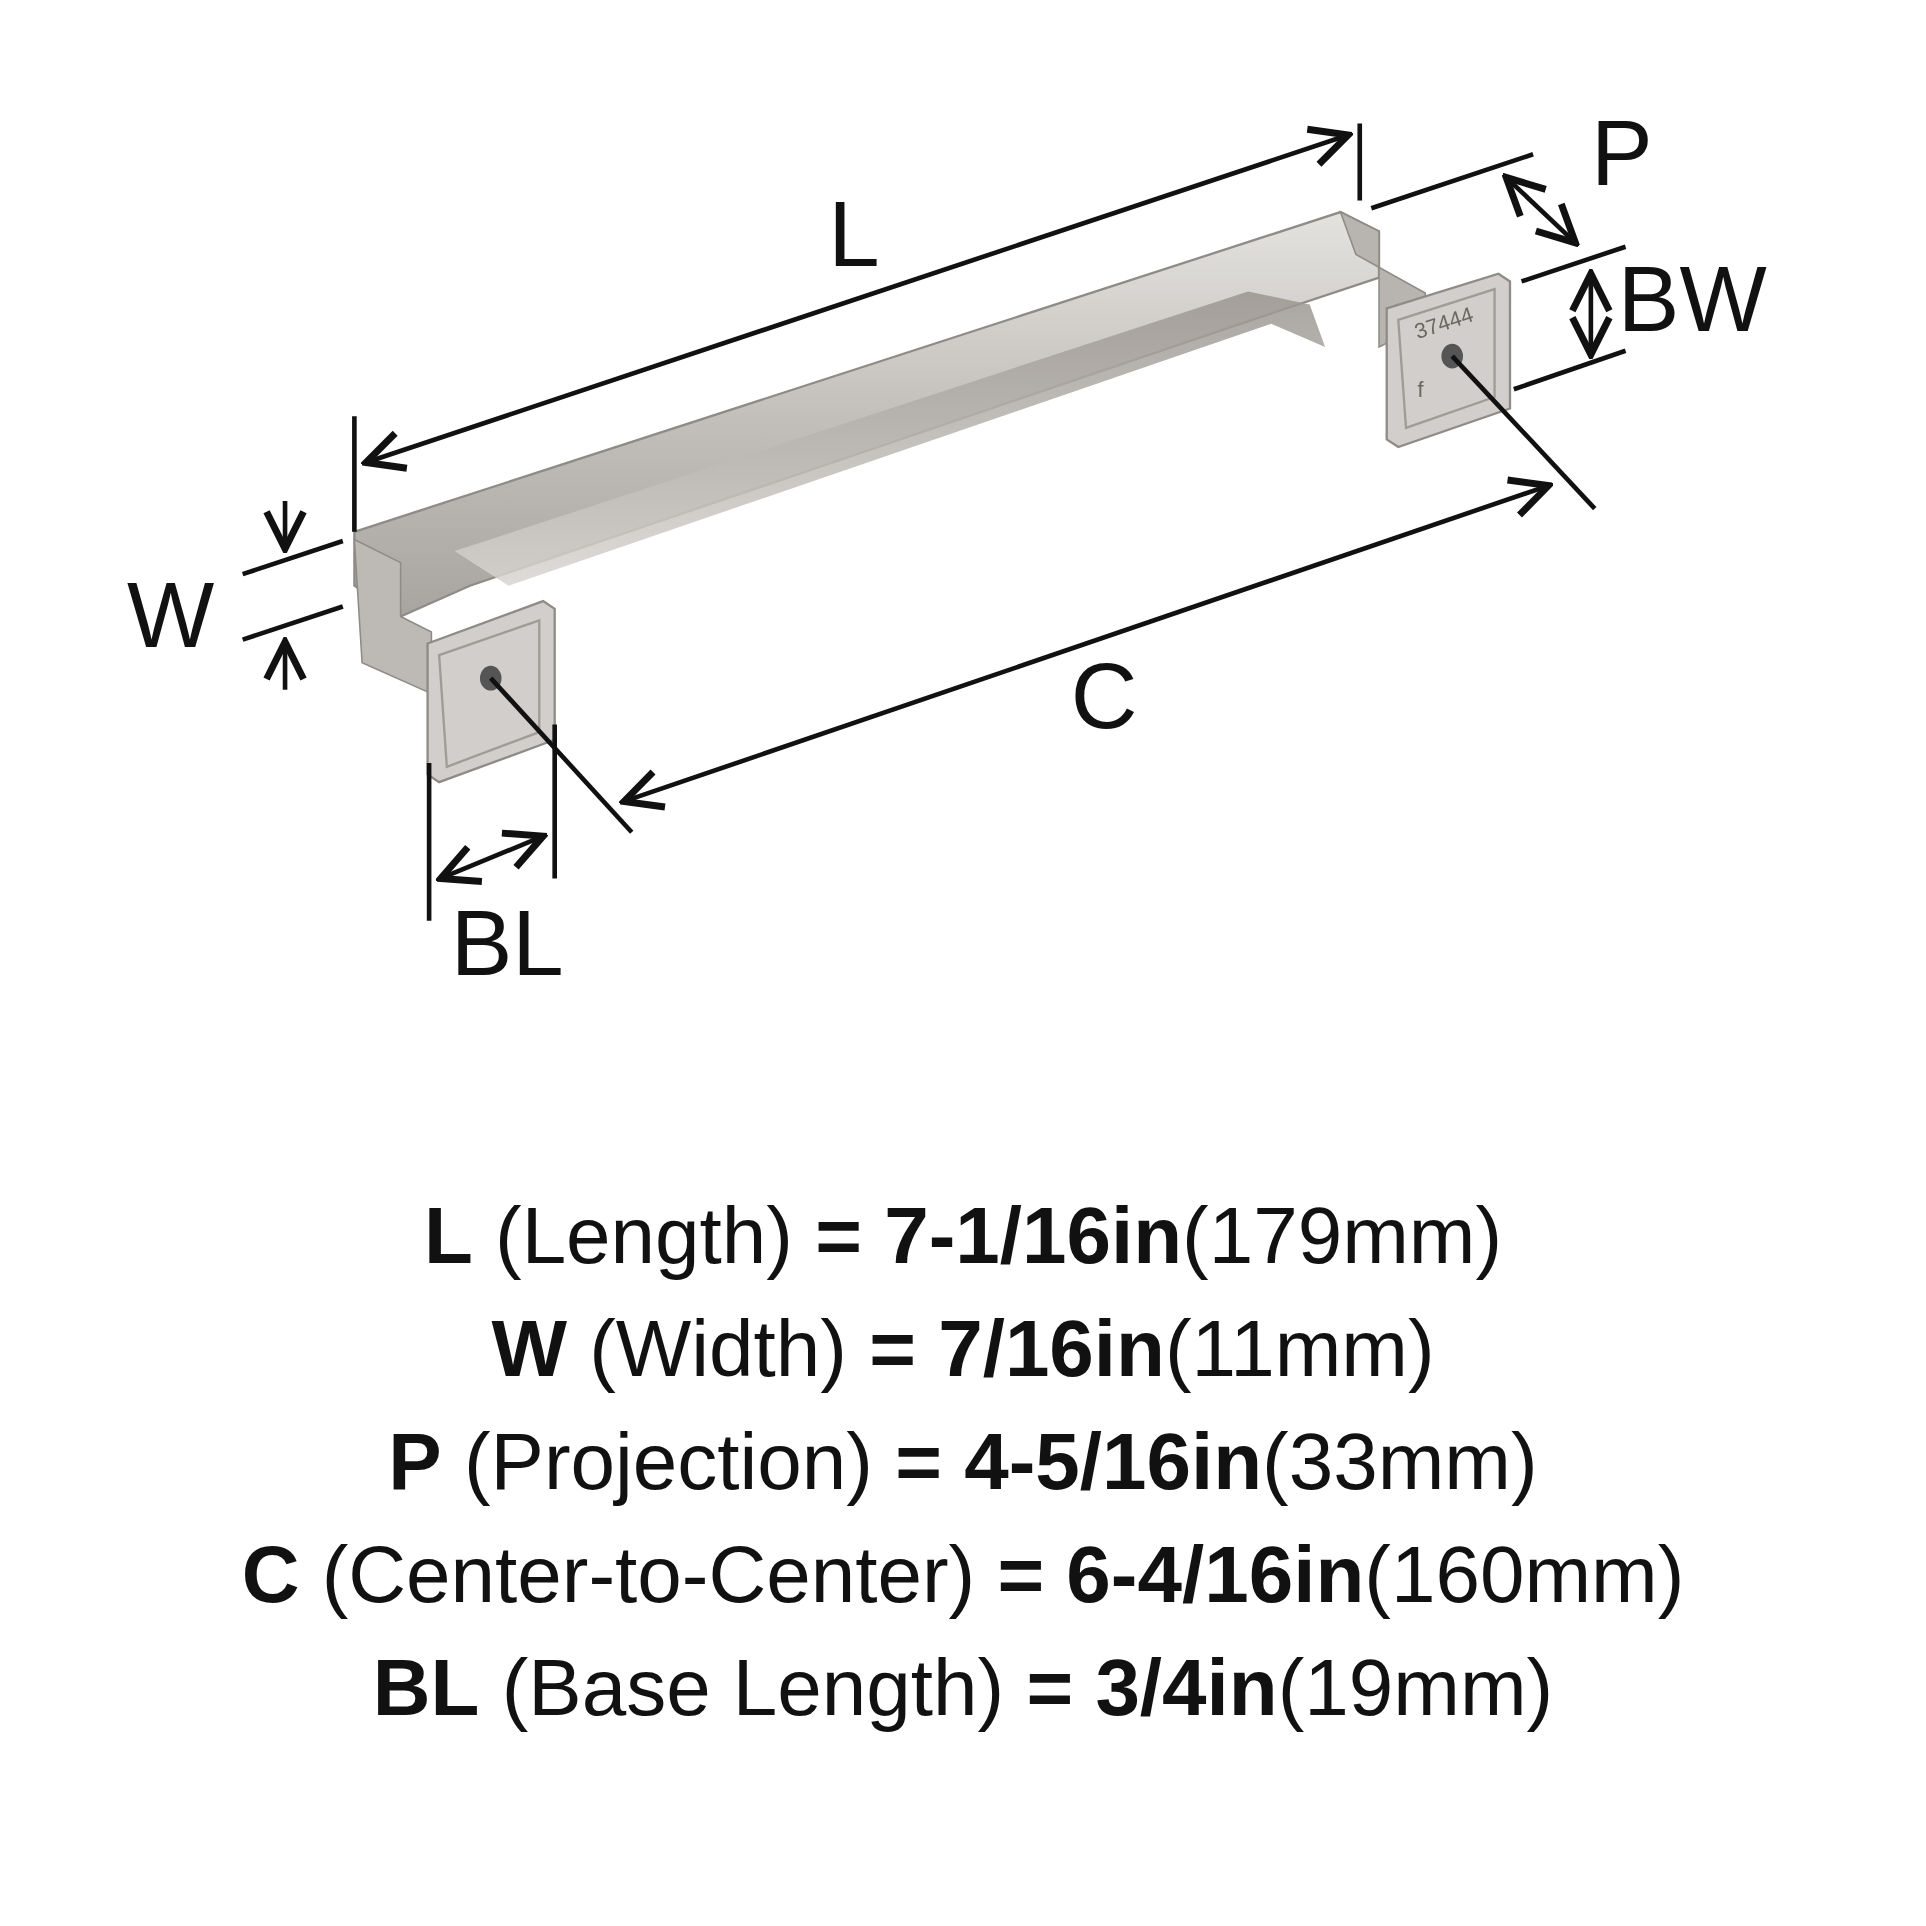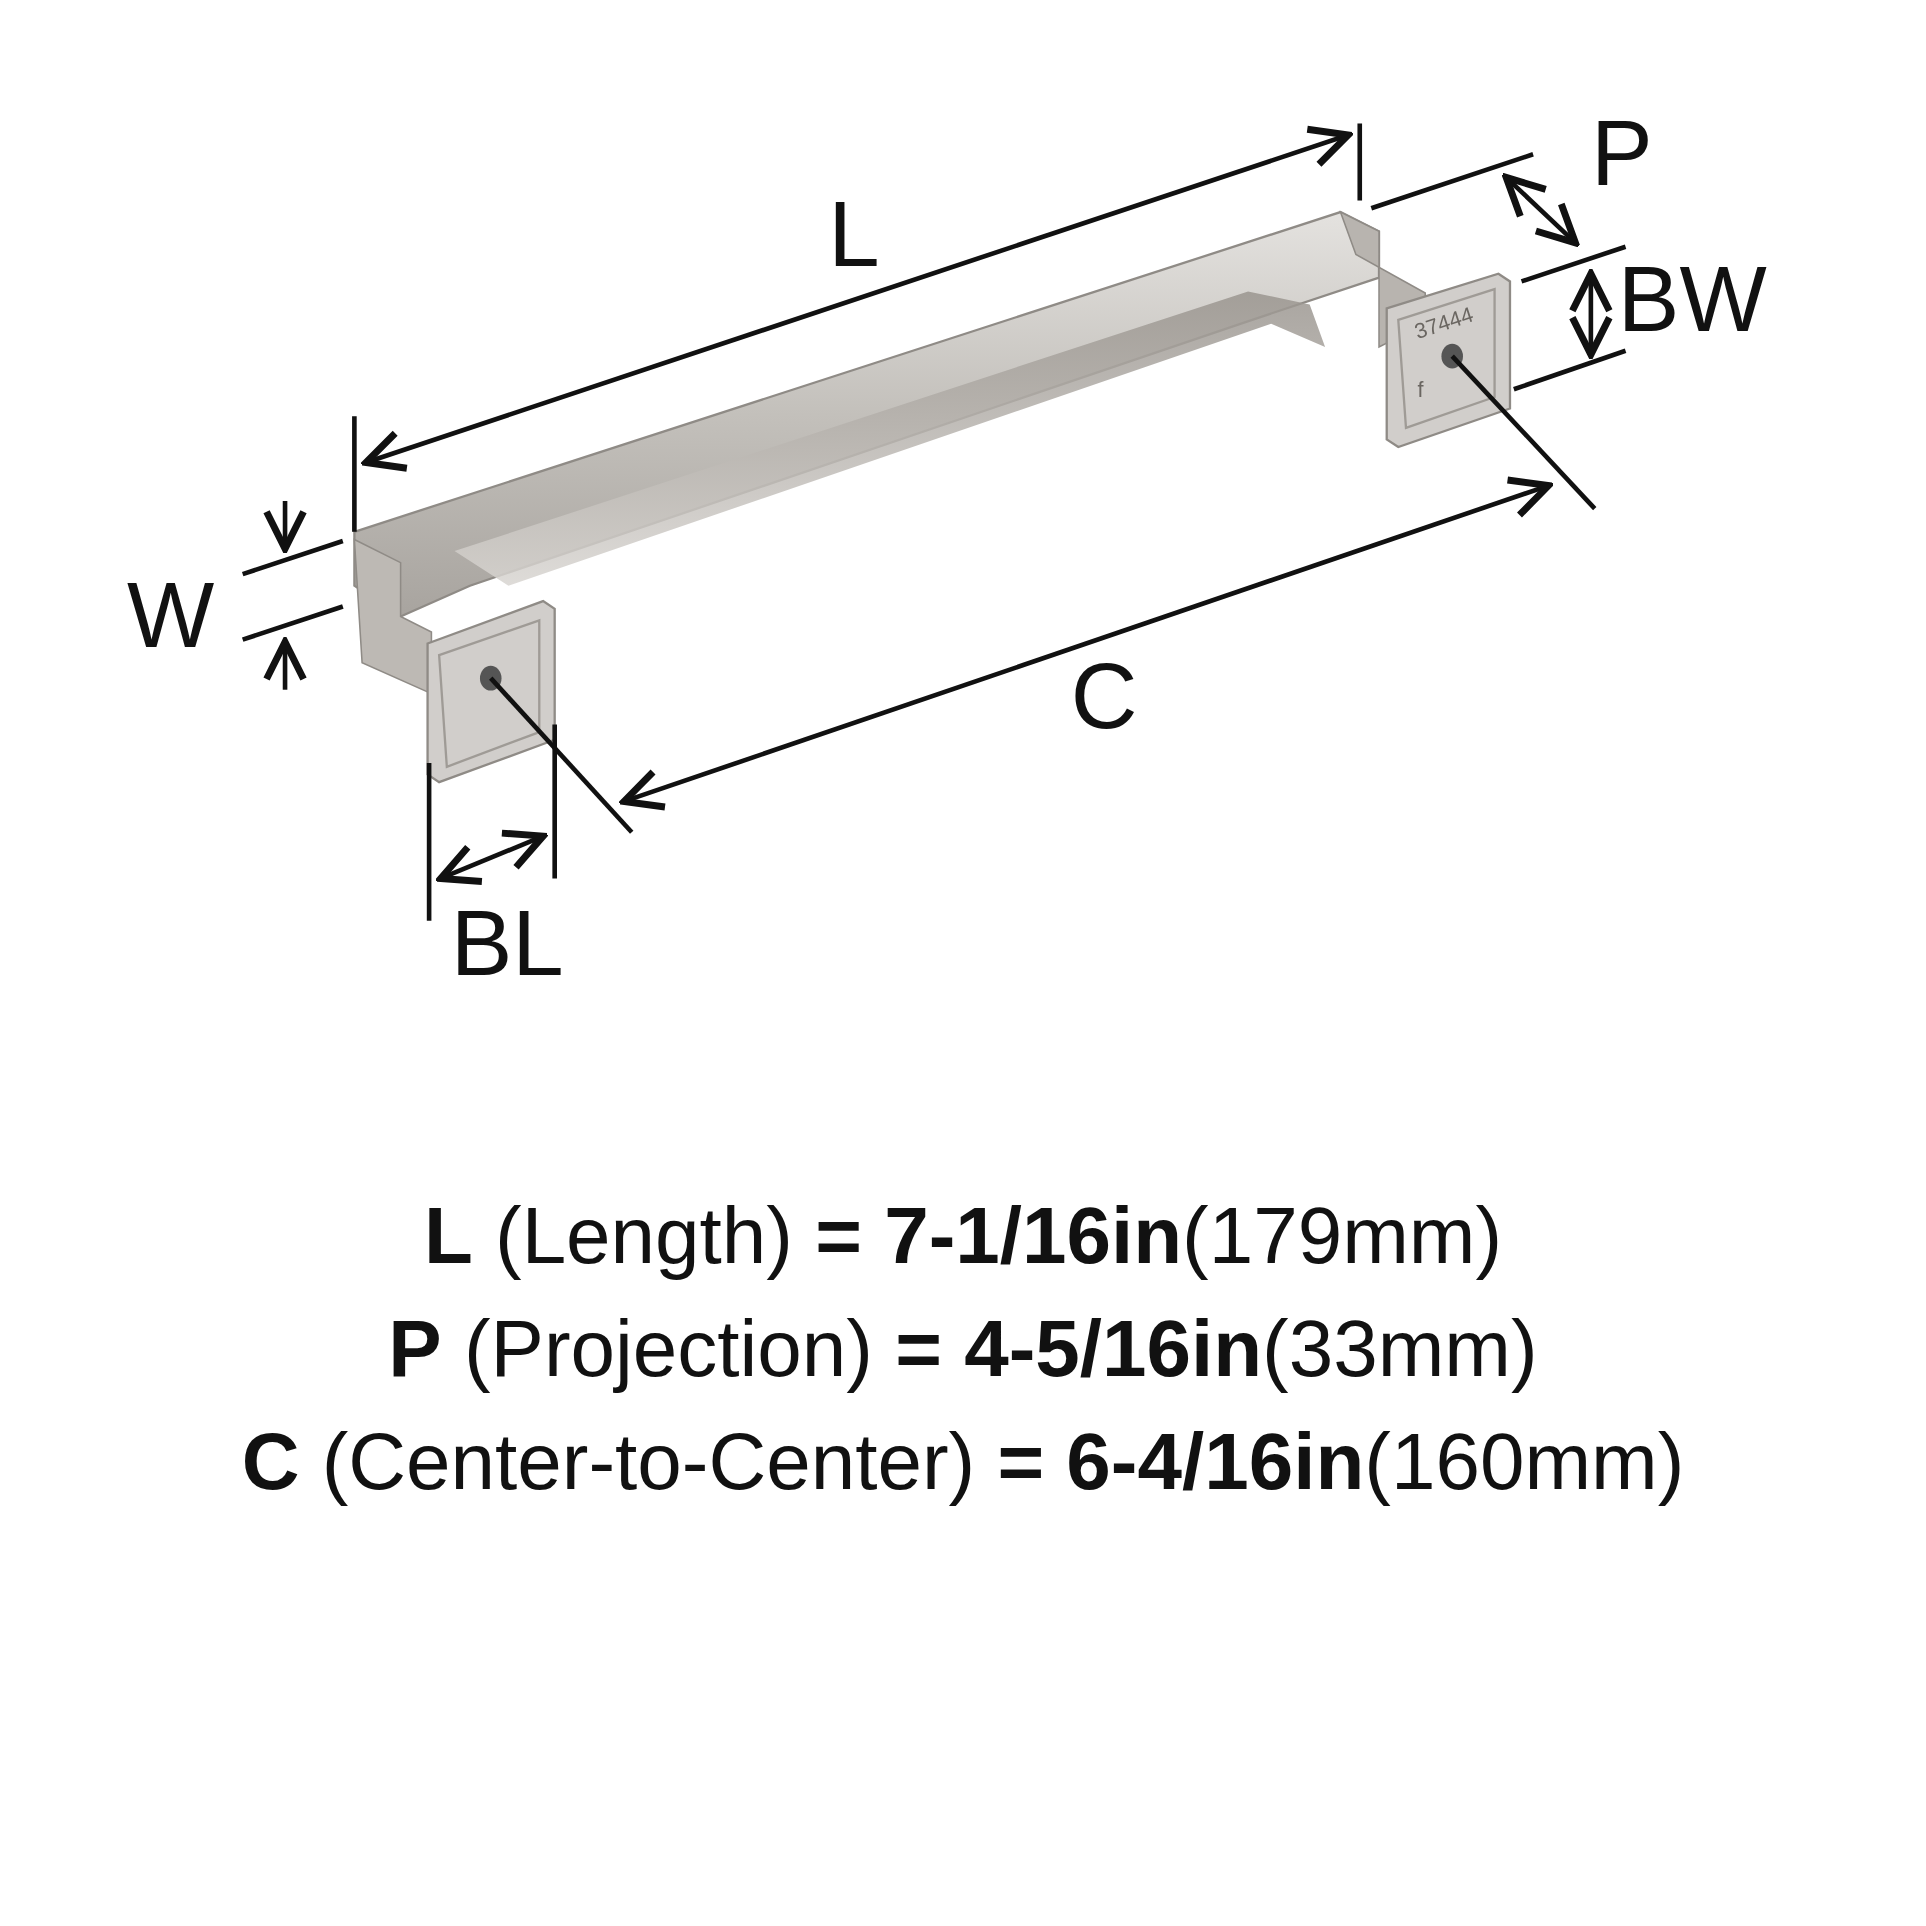--- a/index.html
+++ b/index.html
@@ -93,25 +93,37 @@
 </svg>
 
 <div id="specs">
   <div class="row">
     <span class="k">L</span>
     <span>(Length)</span>
     <span class="v">=</span>
     <span class="v">7-1/16in</span><span>(179mm)</span>
   </div>
   <div class="row">
+    <span class="k">W</span>
+    <span>(Width)</span>
+    <span class="v">=</span>
+    <span class="v">7/16in</span><span>(11mm)</span>
+  </div>
+  <div class="row">
     <span class="k">P</span>
     <span>(Projection)</span>
     <span class="v">=</span>
     <span class="v">4-5/16in</span><span>(33mm)</span>
   </div>
   <div class="row">
     <span class="k">C</span>
     <span>(Center-to-Center)</span>
     <span class="v">=</span>
     <span class="v">6-4/16in</span><span>(160mm)</span>
   </div>
+  <div class="row">
+    <span class="k">BL</span>
+    <span>(Base Length)</span>
+    <span class="v">=</span>
+    <span class="v">3/4in</span><span>(19mm)</span>
+  </div>
 </div>
 
 
 </body></html>

